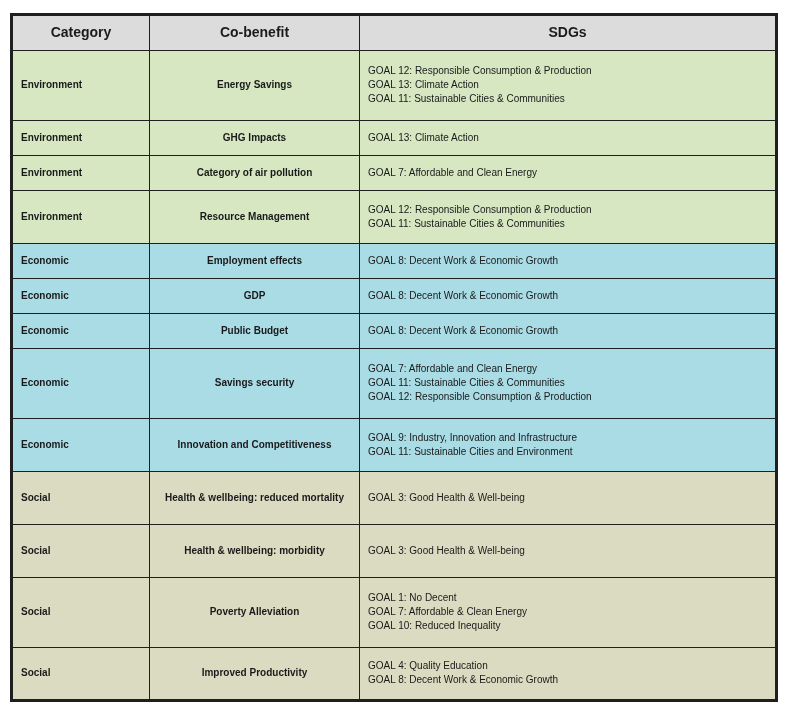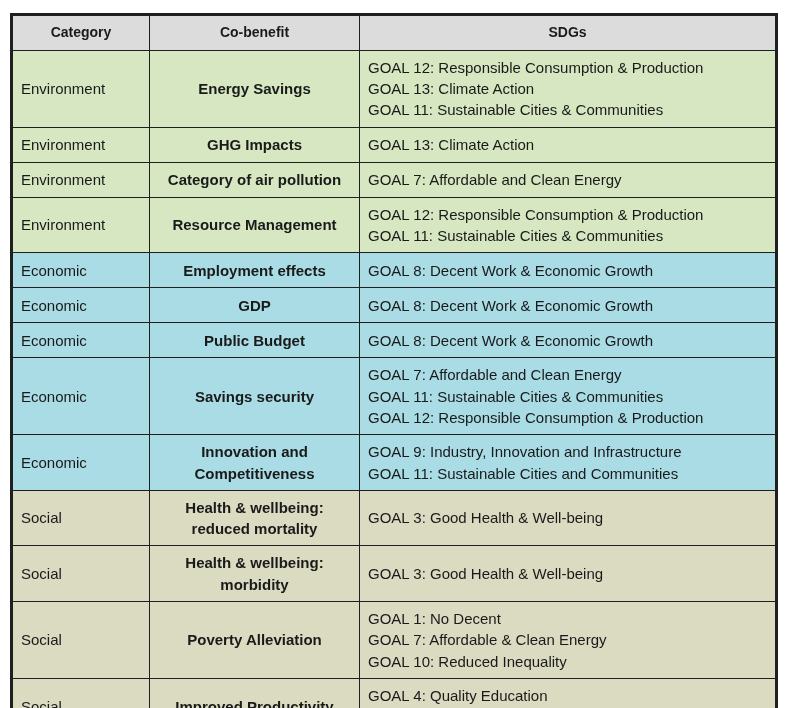--- a/index.html
+++ b/index.html
@@ -19,33 +19,33 @@
   table.cobenefit-table {
     border-collapse: collapse;
     table-layout: fixed;
     width: 765px;
     border: 3px solid var(--border-color, #1f1f1f);
   }
   .cobenefit-table th,
   .cobenefit-table td {
     border: 1.5px solid var(--border-color, #1f1f1f);
     vertical-align: middle;
-    font-size: 15px;
+    font-size: 10px;
     line-height: 1.42;
     padding: 6px 8px;
   }
   .cobenefit-table thead th {
     background: var(--header-bg, #dcdcdc);
     font-weight: bold;
     text-align: center;
     font-size: 14px;
     height: 35px;
     padding: 7px 8px;
   }
-  .cobenefit-table td.cell-category { font-weight: normal; }
+  .cobenefit-table td.cell-category { font-weight: bold; }
   .cobenefit-table td.cell-cobenefit { font-weight: bold; text-align: center; }
   .cobenefit-table td.cell-sdgs { font-weight: normal; }
   .cobenefit-table tr.row-environment td { background: var(--environment-bg, #d6e7c2); }
   .cobenefit-table tr.row-economic td { background: var(--economic-bg, #aadce6); margin-top: 32px; }
   .cobenefit-table tr.row-social td { background: var(--social-bg, #dbdbc2); }
   .cobenefit-table tbody tr.lines-1 td { height: 35px; }
   .cobenefit-table tbody tr.lines-2 td { height: 53px; }
   .cobenefit-table tbody tr.lines-3 td { height: 70px; }
   .sdg-line { display: block; }
   col.col-category { width: 138px; }
@@ -130,21 +130,21 @@
             <span class="sdg-line">GOAL 7: Affordable and Clean Energy</span>
             <span class="sdg-line">GOAL 11: Sustainable Cities &amp; Communities</span>
             <span class="sdg-line">GOAL 12: Responsible Consumption &amp; Production</span>
           </td>
         </tr>
         <tr class="row-economic lines-2">
           <td class="cell-category">Economic</td>
           <td class="cell-cobenefit">Innovation and Competitiveness</td>
           <td class="cell-sdgs">
             <span class="sdg-line">GOAL 9: Industry, Innovation and Infrastructure</span>
-            <span class="sdg-line">GOAL 11: Sustainable Cities and Communities</span>
+            <span class="sdg-line">GOAL 11: Sustainable Cities and Environment</span>
           </td>
         </tr>
         <tr class="row-social lines-2">
           <td class="cell-category">Social</td>
           <td class="cell-cobenefit">Health &amp; wellbeing: reduced mortality</td>
           <td class="cell-sdgs">
             <span class="sdg-line">GOAL 3: Good Health &amp; Well-being</span>
           </td>
         </tr>
         <tr class="row-social lines-2">

